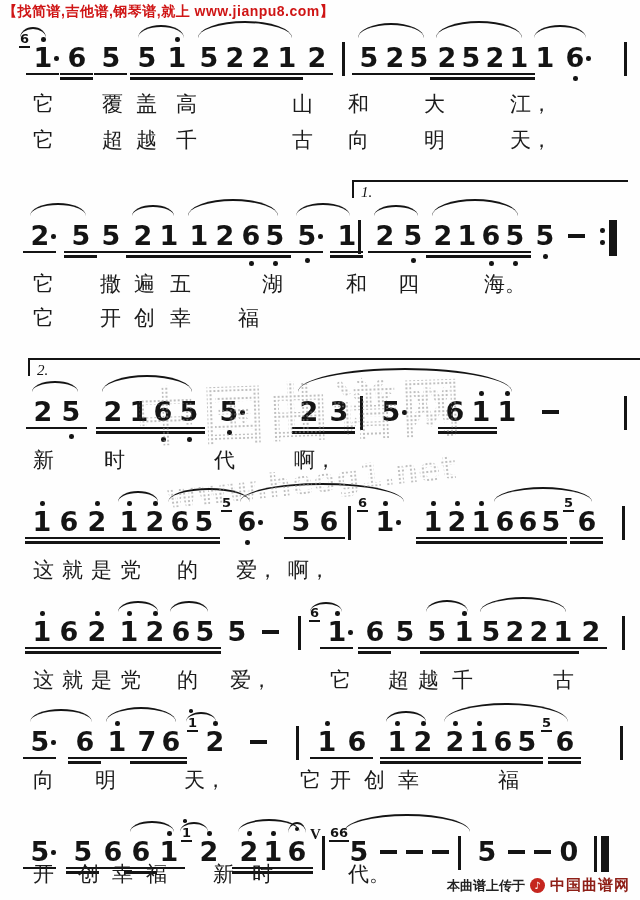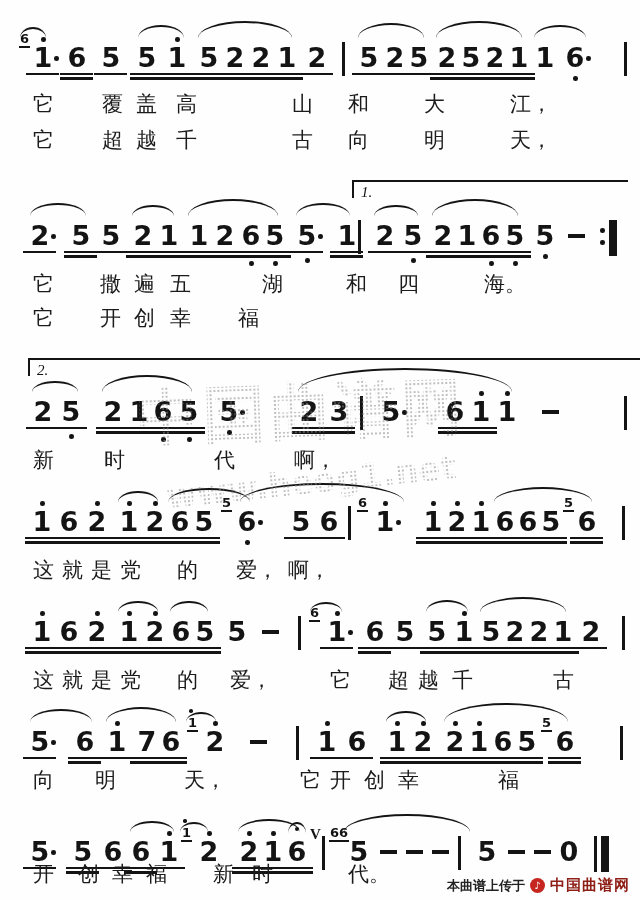--- a/index.html
+++ b/index.html
@@ -41,20 +41,21 @@
   .ftr{position:absolute;right:10px;bottom:5px;display:flex;align-items:center;gap:5px;
        font:bold 13px "Liberation Sans",sans-serif;color:#222;}
   .ftr .logo{display:inline-flex;align-items:center;justify-content:center;width:15px;height:15px;
        border-radius:50%;background:#c5261f;color:#fff;font:bold 10px "DejaVu Sans",sans-serif;}
   .ftr .site{font:bold 15px "Liberation Serif",serif;color:#8e1f17;letter-spacing:1px;}
 </style>
 </head>
 <body>
 
 <div class="page">
+  <div class="hdr">【找简谱,吉他谱,钢琴谱,就上 www.jianpu8.com】</div>
 
   <div id="score">
       <div class="grace" style="left: 20px; top: 32px;">6<div class="gul"></div></div>
       <div class="note" style="left: 30px; top: 44px;">1<div class="ul" style="top: 29px;"></div></div>
       <div class="dot" style="left: 41px; top: 37px;"></div>
       <div class="dot" style="left: 54px; top: 56px;"></div>
       <div class="note" style="left: 64px; top: 44px;">6<div class="ul" style="top: 29px;"></div><div class="ul" style="top: 33.4px;"></div></div>
       <div class="note" style="left: 98px; top: 44px;">5<div class="ul" style="top: 29px;"></div></div>
       <div class="note" style="left: 134px; top: 44px;">5<div class="ul" style="top: 29px;"></div><div class="ul" style="top: 33.4px;"></div></div>
       <div class="note" style="left: 164px; top: 44px;">1<div class="ul" style="top: 29px;"></div><div class="ul" style="top: 33.4px;"></div></div>

